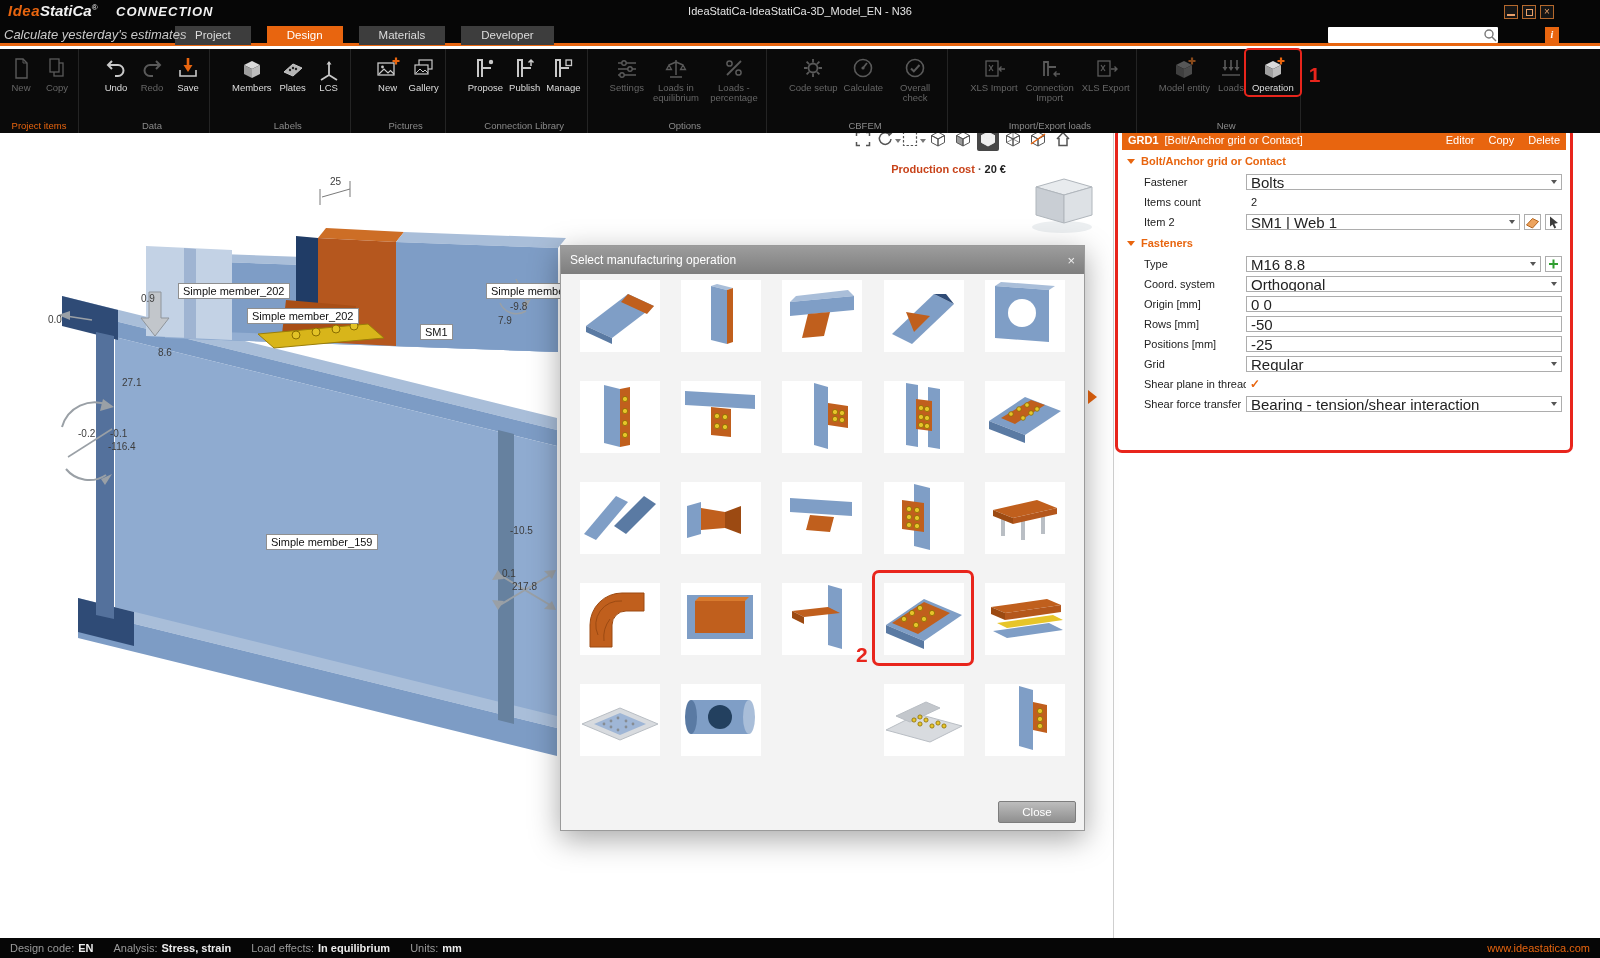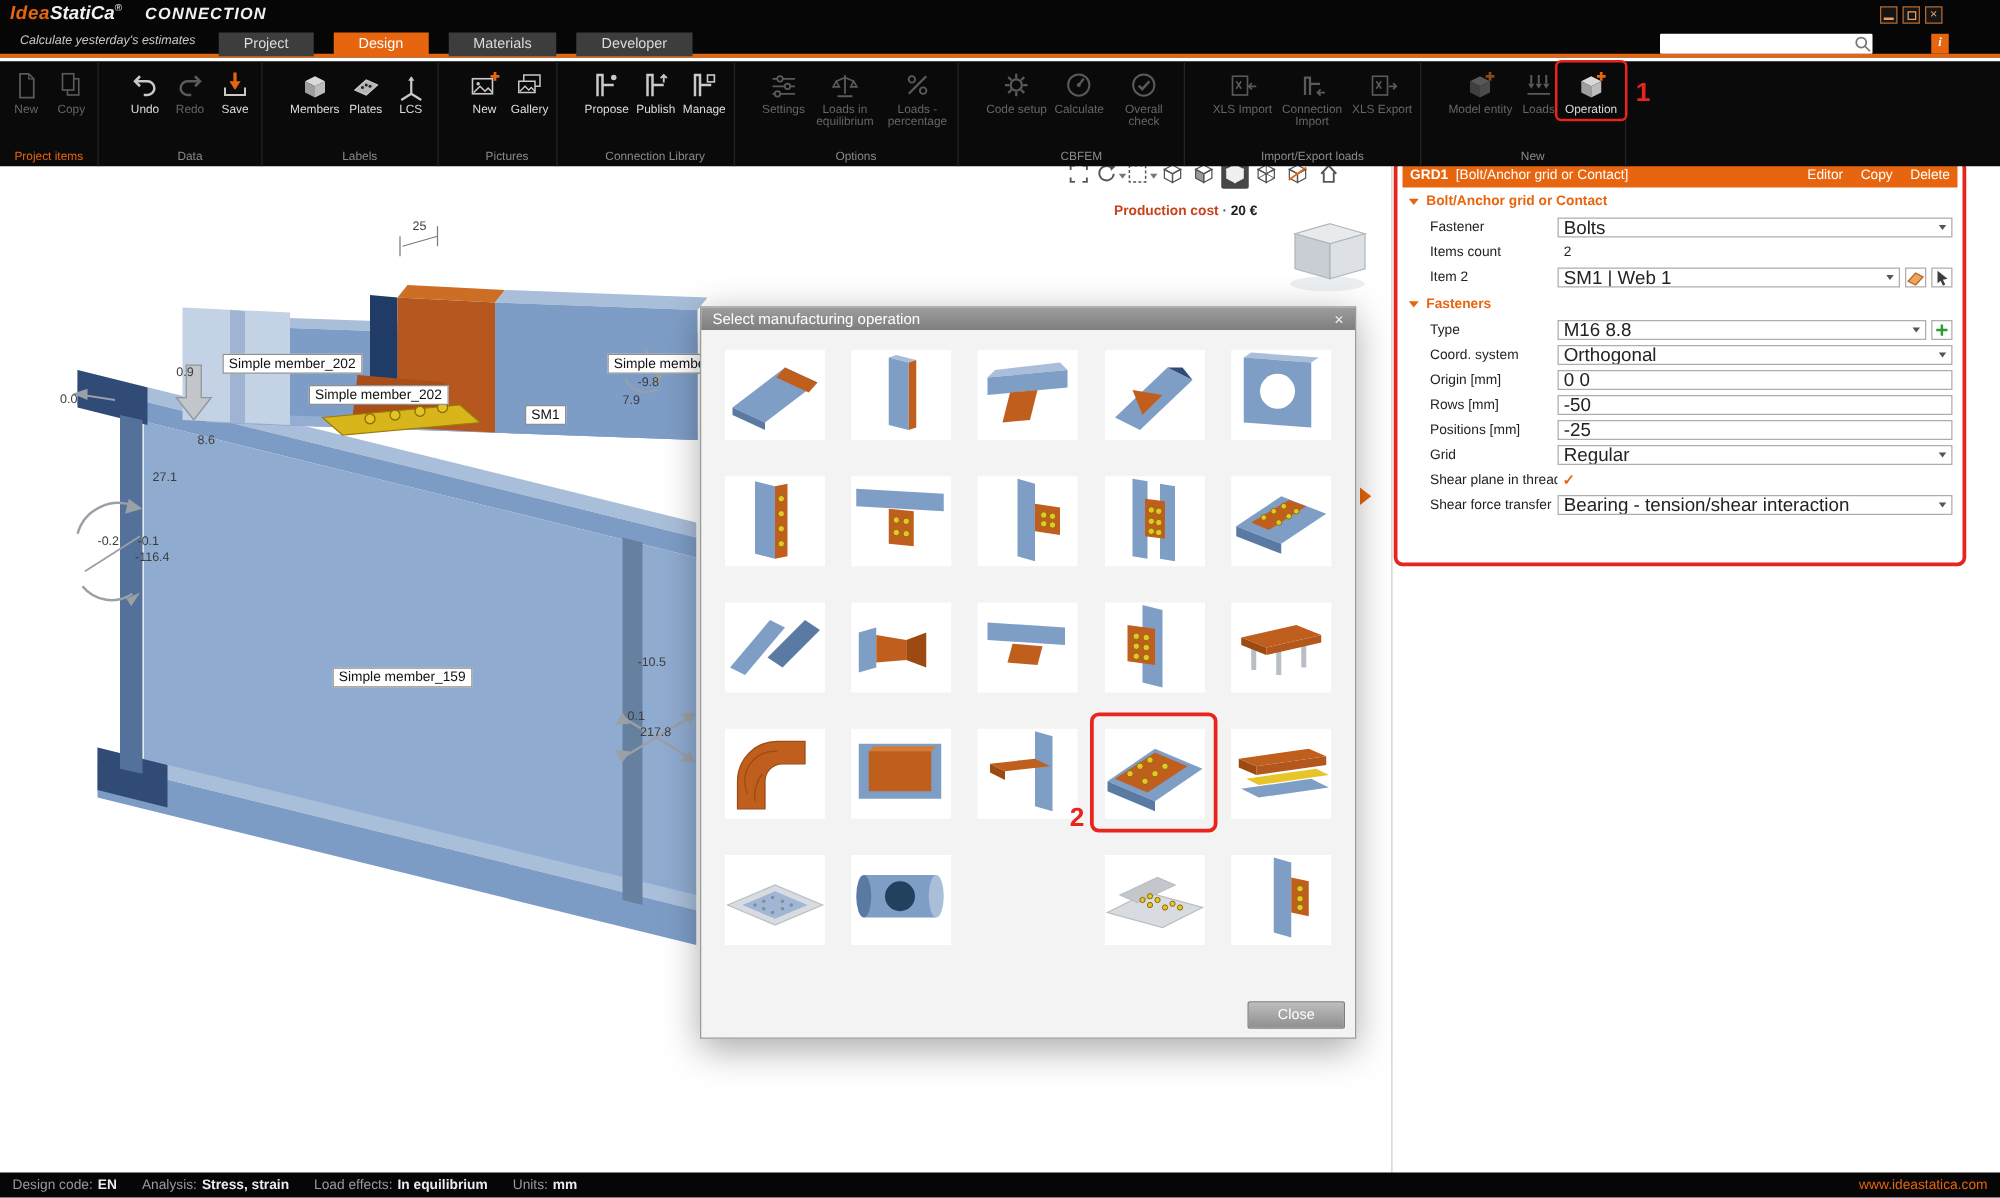--- a/index.html
+++ b/index.html
@@ -7,21 +7,21 @@
 body,#app{font-family:"Liberation Sans",sans-serif;}
 #app{position:relative;width:1600px;height:958px;background:#ffffff;overflow:hidden;}
 
 
 .titlebar{position:absolute;left:0;top:0;width:1600px;height:24px;background:#060606;z-index:6;}
 .logo{position:absolute;left:8px;top:2px;white-space:nowrap;text-align:center;}
 .logo-idea{color:#e8650f;font-weight:bold;font-style:italic;font-size:15px;letter-spacing:.5px;}
 .logo-statica{color:#f2f2f2;font-weight:bold;font-style:italic;font-size:15px;}
 .logo-reg{color:#f2f2f2;font-size:8px;vertical-align:super;}
 .logo-product{color:#f2f2f2;font-weight:bold;font-style:italic;font-size:13px;margin-left:14px;letter-spacing:1px;}
-.tagline{position:absolute;left:16px;top:27px;color:#c9c9c9;font-style:italic;font-size:10px;z-index:7;}
+.tagline{position:absolute;left:4px;top:27px;color:#c9c9c9;font-style:italic;font-size:13px;z-index:7;}
 .win-title{position:absolute;left:300px;right:300px;top:5px;text-align:center;color:#e4e4e4;font-size:11px;}
 .win-controls{position:absolute;right:46px;top:5px;display:flex;gap:4px;}
 .win-btn{width:14px;height:14px;background:#151515;border:1px solid #b4682c;color:#e8a06a;font-size:10px;line-height:11px;text-align:center;}
 .g-minimize{display:block;width:8px;height:2px;background:#e8a06a;margin:8px auto 0;}
 .g-maximize{display:block;width:7px;height:7px;border:1.5px solid #e8a06a;margin:2.5px auto 0;}
 
 
 .tabrow{position:absolute;left:0;top:24px;width:1600px;height:22px;background:#060606;border-bottom:3px solid #e8650f;z-index:6;}
 .tabs{position:absolute;left:175px;top:2px;display:flex;gap:16px;}
 .tab{padding:3px 20px 4px;background:#3d3d3d;color:#dcdcdc;font-size:11.5px;cursor:default;}
@@ -54,21 +54,21 @@
 .vcaret{width:0;height:0;border-left:3px solid transparent;border-right:3px solid transparent;border-top:4px solid #777;margin-left:1px;}
 .prodcost{position:absolute;left:856px;top:163px;width:150px;text-align:right;font-size:11px;font-weight:bold;z-index:2;}
 .pc-label{color:#c8431a;}
 .pc-sep{color:#555;padding:0 3px;}
 .pc-value{color:#222;}
 .mlabel{position:absolute;background:#fff;border:1px solid #8f8f8f;font-size:11px;padding:0 4px;height:16px;line-height:14px;color:#111;white-space:nowrap;z-index:2;}
 .dim{position:absolute;font-size:10px;color:#3c3c3c;z-index:2;white-space:nowrap;}
 
 
 .dialog{position:absolute;left:560px;top:245px;width:525px;height:586px;background:#f3f3f3;border:1px solid #9a9a9a;box-shadow:0 8px 28px rgba(0,0,0,.35);z-index:5;}
-.dlg-header{height:18px;background:linear-gradient(#9d9d9d,#7e7e7e);color:#fff;font-size:12px;display:flex;align-items:center;padding:0 9px;}
+.dlg-header{height:28px;background:linear-gradient(#9d9d9d,#7e7e7e);color:#fff;font-size:12px;display:flex;align-items:center;padding:0 9px;}
 .dlg-close{margin-left:auto;color:#efefef;font-size:13px;}
 .thumb-grid{position:absolute;left:8px;top:34px;right:8px;display:grid;grid-template-columns:repeat(5,1fr);}
 .tcell{height:101px;display:flex;justify-content:center;}
 .thumb{position:relative;width:80px;height:72px;background:#fff;}
 .thumb svg{display:block;}
 .ring2{position:absolute;left:-12px;top:-13px;width:102px;height:96px;border:3px solid #e8251c;border-radius:7px;pointer-events:none;}
 .annum2{position:absolute;left:-28px;bottom:-12px;}
 .dlg-closebtn{position:absolute;right:8px;bottom:7px;width:78px;height:22px;background:linear-gradient(#bdbdbd,#8f8f8f);border:1px solid #7d7d7d;color:#fff;font-size:11.5px;text-align:center;line-height:20px;border-radius:2px;}
 
 
@@ -99,20 +99,21 @@
 </head>
 <body>
 
 <div id="app">
 
   <div class="titlebar">
     <div class="logo">
       <span class="logo-idea">Idea</span><span class="logo-statica">StatiCa</span><span class="logo-reg">®</span>
       <span class="logo-product">CONNECTION</span>
     </div>
+    <div class="win-title">IdeaStatiCa-IdeaStatiCa-3D_Model_EN - N36</div>
     <div class="win-controls" id="win-controls">
         <div class="win-btn">
           <span class="g-minimize"></span>
         </div>
         <div class="win-btn">
           <span class="g-maximize"></span>
         </div>
         <div class="win-btn">×</div>
       </div>
   </div>

